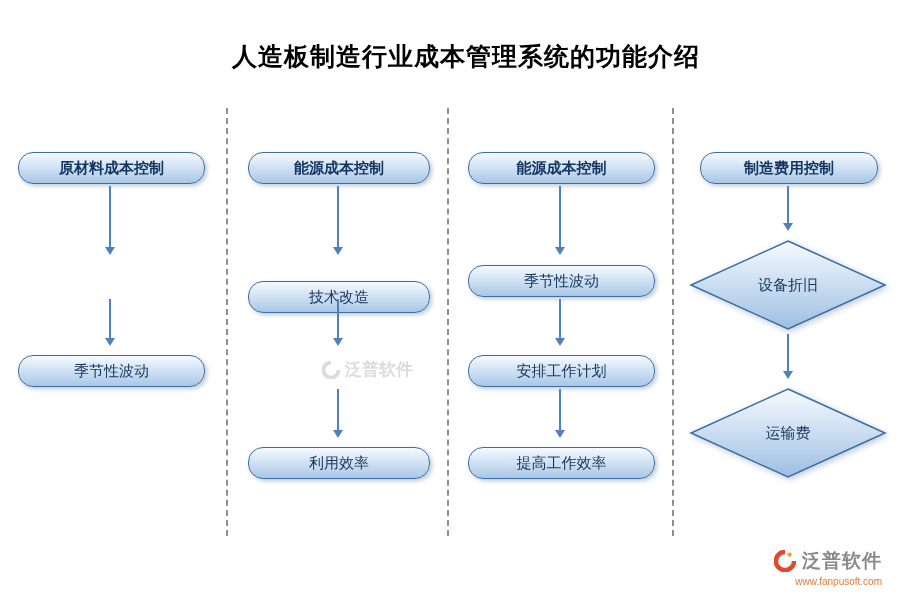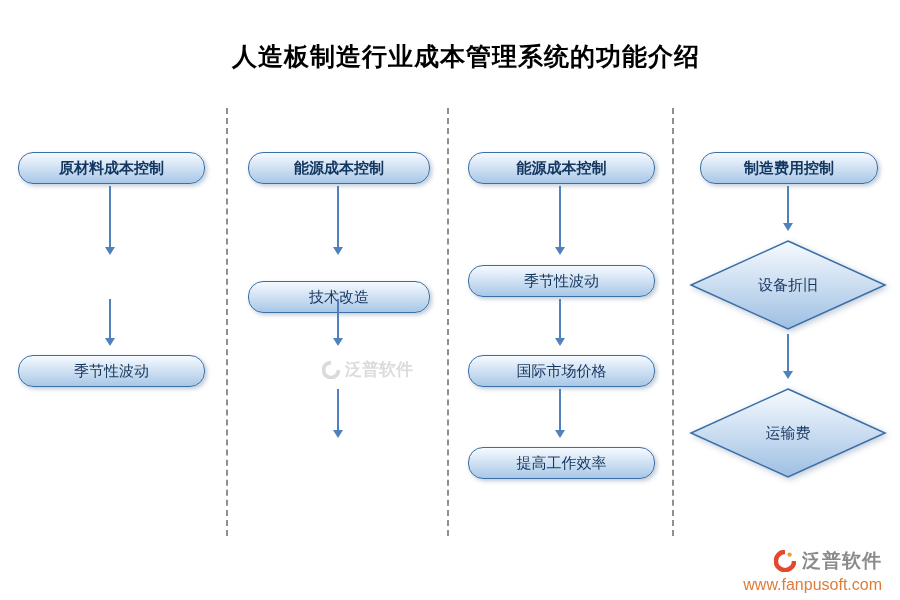--- a/index.html
+++ b/index.html
@@ -29,21 +29,21 @@
        font-family:"Liberation Sans","DejaVu Sans",sans-serif;}
 
   .watermark{position:absolute;left:322px;top:358px;display:flex;align-items:center;
        gap:5px;opacity:.35;color:#9a9a9a;font-weight:700;font-size:17px;
        pointer-events:none;}
   .watermark svg{width:18px;height:18px;}
 
   .footer{position:absolute;right:18px;top:548px;text-align:right;}
   .footer .brand-row{display:flex;align-items:center;gap:6px;justify-content:flex-end;}
   .footer .brand{font-size:19px;font-weight:700;color:#8a8a8a;letter-spacing:1px;}
-  .footer .url{font-size:16px;color:#e07b39;margin-top:2px;}
+  .footer .url{font-size:10px;color:#e07b39;margin-top:2px;}
   .footer svg{width:22px;height:22px;}
 </style>
 </head>
 <body>
 
 <div class="canvas">
 
   <h1 class="title">人造板制造行业成本管理系统的功能介绍</h1>
 
   <div class="separator" style="left:226px"></div>
@@ -53,26 +53,27 @@
   <div class="box header" style="left:18px;top:152px;width:185px">原材料成本控制</div>
   <div class="arrow" style="left:109px;top:186px;height:66px"></div>
   <div class="arrow" style="left:109px;top:299px;height:44px"></div>
   <div class="box" style="left:18px;top:355px;width:185px">季节性波动</div>
 
   <div class="box header" style="left:248px;top:152px;width:180px">能源成本控制</div>
   <div class="arrow" style="left:337px;top:186px;height:66px"></div>
   <div class="box" style="left:248px;top:281px;width:180px">技术改造</div>
   <div class="arrow" style="left:337px;top:299px;height:44px"></div>
   <div class="arrow" style="left:337px;top:389px;height:46px"></div>
+  <div class="box" style="left:248px;top:447px;width:180px">利用效率</div>
 
   <div class="box header" style="left:468px;top:152px;width:185px">能源成本控制</div>
   <div class="arrow" style="left:559px;top:186px;height:66px"></div>
   <div class="box" style="left:468px;top:265px;width:185px">季节性波动</div>
   <div class="arrow" style="left:559px;top:299px;height:44px"></div>
-  <div class="box" style="left:468px;top:355px;width:185px">国际市场价格</div>
+  <div class="box" style="left:468px;top:355px;width:185px">安排工作计划</div>
   <div class="arrow" style="left:559px;top:389px;height:46px"></div>
   <div class="box header" style="left:700px;top:152px;width:176px">制造费用控制</div>
 
   <div class="box" style="left:468px;top:447px;width:185px">提高工作效率</div>
   <div class="arrow" style="left:787px;top:186px;height:42px"></div>
 
   <svg class="diamond" style="left:688px;top:238px" width="200" height="94">
     <defs>
       <linearGradient id="diamondGrad" x1="0" y1="0" x2="0" y2="1">
         <stop offset="0%" stop-color="#f6faff"></stop>

